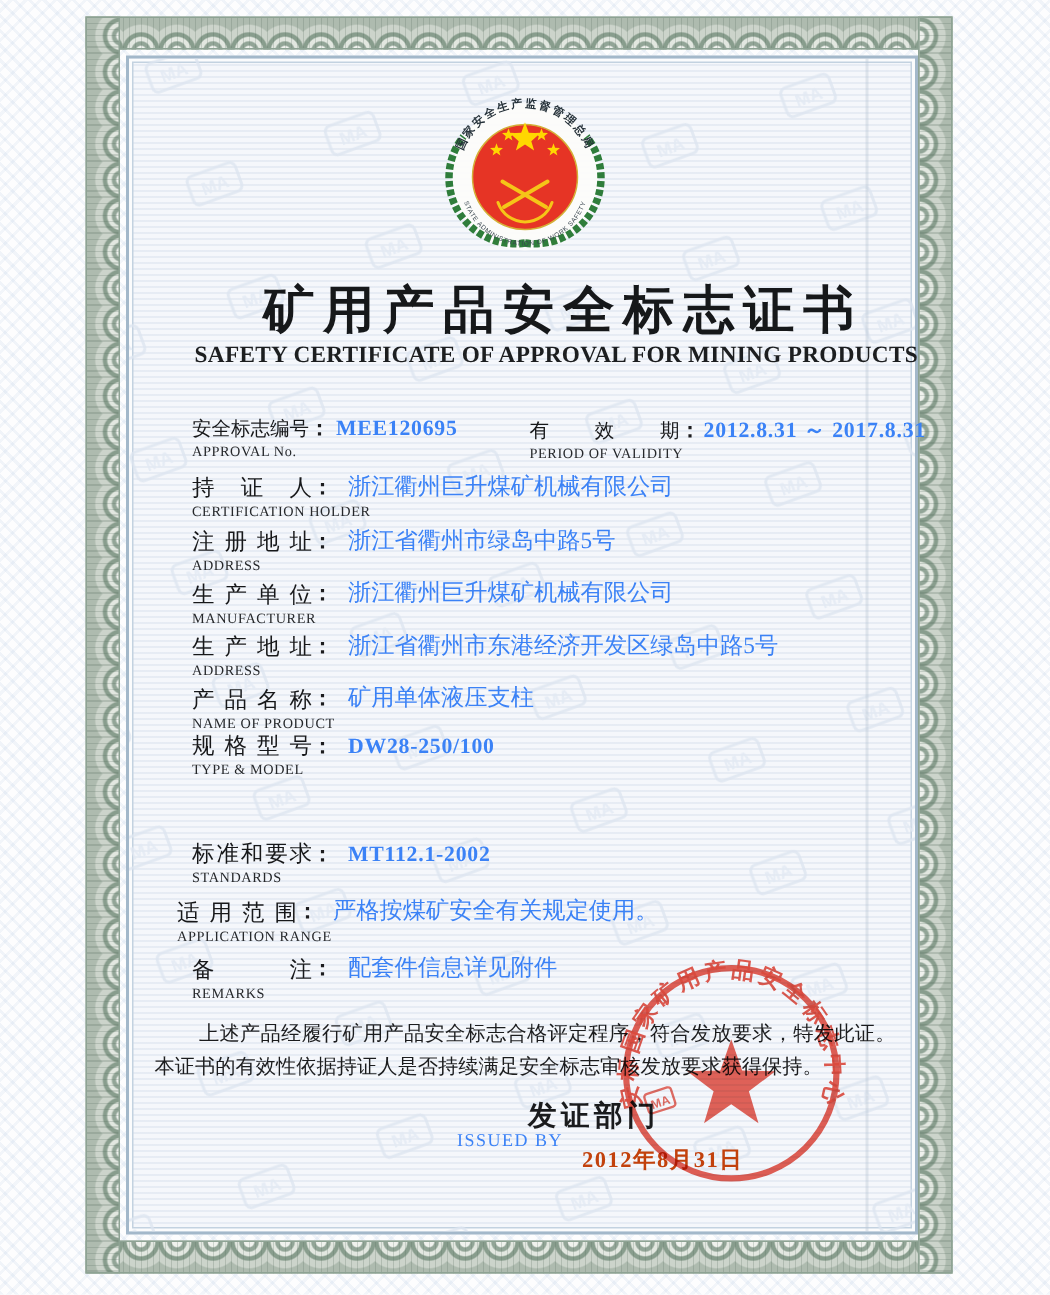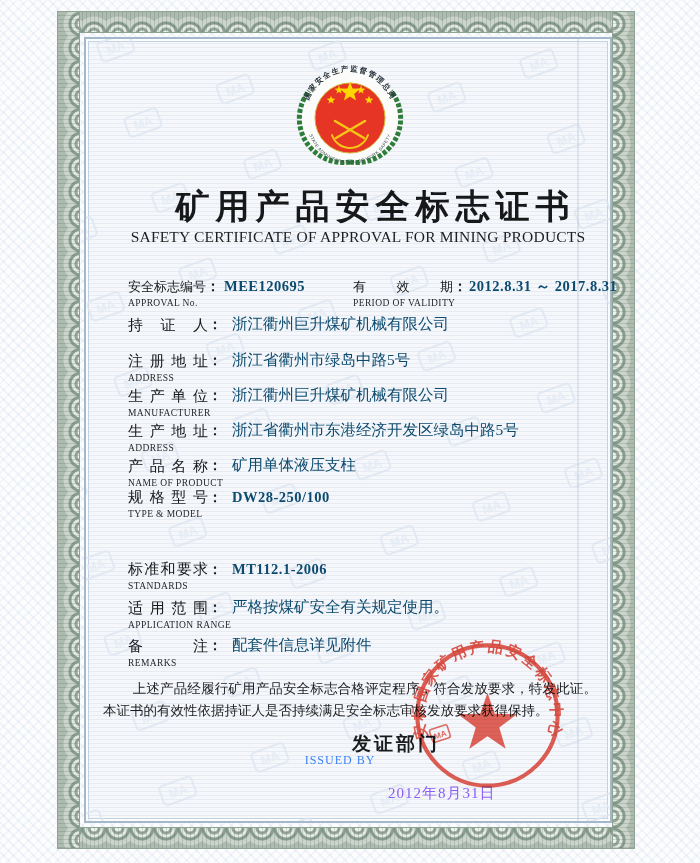--- a/index.html
+++ b/index.html
@@ -42,41 +42,41 @@
     background-image:repeating-linear-gradient(180deg, rgba(200,212,229,.32) 0 1px, transparent 1px 4px);
   }
   .wm{position:absolute;left:86px;top:39px;pointer-events:none;}
   .fold{position:absolute;left:577px;top:39px;width:2px;height:782px;background:rgba(185,197,210,.38);}
   .abs{position:absolute;}
   .title{
     left:84px;top:184px;width:583px;text-align:center;
     font-size:34px;font-weight:700;letter-spacing:6px;color:#16181a;white-space:nowrap;
   }
   .subtitle{
-    left:94px;top:228px;width:528px;text-align:center;
-    font-size:15.5px;font-weight:400;color:#1c1e20;letter-spacing:0.2px;white-space:nowrap;
+    left:84px;top:228px;width:528px;text-align:right;
+    font-size:15.5px;font-weight:700;color:#1c1e20;letter-spacing:0.2px;white-space:nowrap;
   }
   .field{position:absolute;color:#1c1c1e;white-space:nowrap;}
   .flabel{
     display:inline-block;text-align:justify;text-align-last:justify;
     font-weight:400;font-size:15px;width:80px;vertical-align:bottom;color:#17181a;
   }
   .flabel.sm{font-size:13px;width:78px;}
   .flabel.wide{width:100px;font-size:13px;}
   .fcolon{font-weight:700;font-size:14px;}
-  .fvalue{font-size:15.5px;margin-left:10px;color:#0c4a6e;}
+  .fvalue{font-size:15.5px;margin-left:10px;color:#3b82f6;}
   .fvalue.num{font-weight:600;font-size:14.5px;letter-spacing:0.5px;}
   .fsub{font-size:9.5px;letter-spacing:0.4px;color:#26282b;margin-top:2px;}
   .statement{
     left:103px;top:678px;width:494px;font-size:13.5px;line-height:1.6;
     text-align:justify;text-indent:2.2em;color:#1b1c1e;
   }
   .issuedDept{left:240px;top:731px;width:200px;text-align:right;font-size:19px;font-weight:700;letter-spacing:3px;color:#1a1b1d;}
   .issuedSub{left:240px;top:753px;width:200px;text-align:center;font-size:12px;letter-spacing:1px;color:#3b82f6;}
-  .issueDate{left:388px;top:764px;font-size:15px;font-weight:400;color:#8b5cf6;letter-spacing:1px;margin-top:20px;}
+  .issueDate{left:388px;top:764px;font-size:15px;font-weight:700;color:#c2410c;letter-spacing:1px;}
   .stamp{left:405px;top:633px;mix-blend-mode:multiply;opacity:.92;}
   .emblem{left:277px;top:64px;}
 </style>
 </head>
 <body>
 
 <div class="band h" style="left:57px;top:11px;width:578px;height:22px;"></div>
 <div class="band h flip" style="left:57px;top:827px;width:578px;height:22px;"></div>
 <div class="band v" style="left:57px;top:11px;width:23px;height:838px;"></div>
 <div class="band v flip" style="left:612px;top:11px;width:23px;height:838px;"></div>
@@ -129,20 +129,21 @@
   <div><span class="flabel sm">安全标志编号</span><span class="fcolon">：</span><span class="fvalue num" style="margin-left:4px;">MEE120695</span></div>
   <div class="fsub">APPROVAL No.</div>
 </div>
 <div class="field" style="left:353px;top:277px;">
   <div><span class="flabel wide">有效期</span><span class="fcolon">：</span><span class="fvalue num" style="margin-left:2px;">2012.8.31 ～ 2017.8.31</span></div>
   <div class="fsub">PERIOD OF VALIDITY</div>
 </div>
 
 <div class="field" style="left:128px;top:314px;">
   <div><span class="flabel">持证人</span><span class="fcolon">：</span><span class="fvalue">浙江衢州巨升煤矿机械有限公司</span></div>
+  <div class="fsub">CERTIFICATION HOLDER</div>
 </div>
 <div class="field" style="left:128px;top:350px;">
   <div><span class="flabel">注册地址</span><span class="fcolon">：</span><span class="fvalue">浙江省衢州市绿岛中路5号</span></div>
   <div class="fsub">ADDRESS</div>
 </div>
 <div class="field" style="left:128px;top:385px;">
   <div><span class="flabel">生产单位</span><span class="fcolon">：</span><span class="fvalue">浙江衢州巨升煤矿机械有限公司</span></div>
   <div class="fsub">MANUFACTURER</div>
 </div>
 <div class="field" style="left:128px;top:420px;">
@@ -151,24 +152,24 @@
 </div>
 <div class="field" style="left:128px;top:455px;">
   <div><span class="flabel">产品名称</span><span class="fcolon">：</span><span class="fvalue">矿用单体液压支柱</span></div>
   <div class="fsub">NAME OF PRODUCT</div>
 </div>
 <div class="field" style="left:128px;top:488px;">
   <div><span class="flabel">规格型号</span><span class="fcolon">：</span><span class="fvalue num">DW28-250/100</span></div>
   <div class="fsub">TYPE &amp; MODEL</div>
 </div>
 <div class="field" style="left:128px;top:560px;">
-  <div><span class="flabel">标准和要求</span><span class="fcolon">：</span><span class="fvalue num">MT112.1-2006</span></div>
+  <div><span class="flabel">标准和要求</span><span class="fcolon">：</span><span class="fvalue num">MT112.1-2002</span></div>
   <div class="fsub">STANDARDS</div>
 </div>
-<div class="field" style="left:128px;top:597px;">
+<div class="field" style="left:118px;top:597px;">
   <div><span class="flabel">适用范围</span><span class="fcolon">：</span><span class="fvalue">严格按煤矿安全有关规定使用。</span></div>
   <div class="fsub">APPLICATION RANGE</div>
 </div>
 <div class="field" style="left:128px;top:635px;">
   <div><span class="flabel">备注</span><span class="fcolon">：</span><span class="fvalue">配套件信息详见附件</span></div>
   <div class="fsub">REMARKS</div>
 </div>
 
 <div class="abs statement">上述产品经履行矿用产品安全标志合格评定程序，符合发放要求，特发此证。本证书的有效性依据持证人是否持续满足安全标志审核发放要求获得保持。</div>
 

